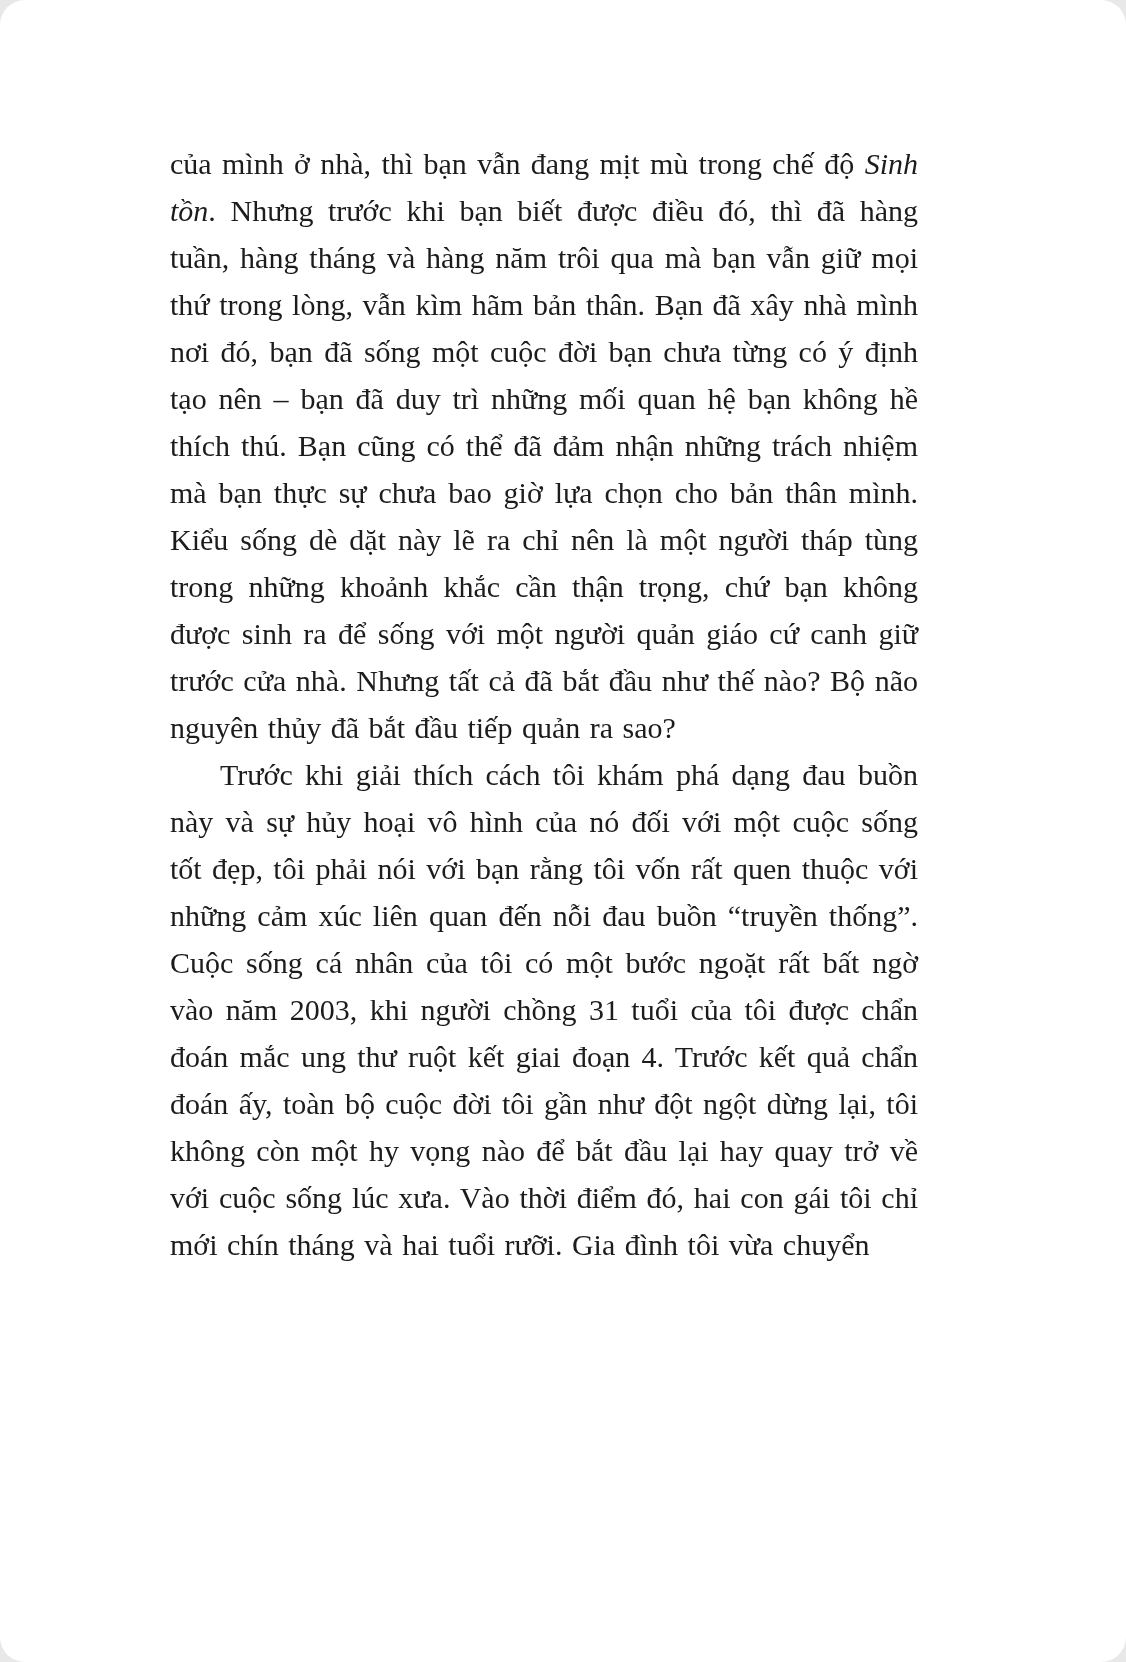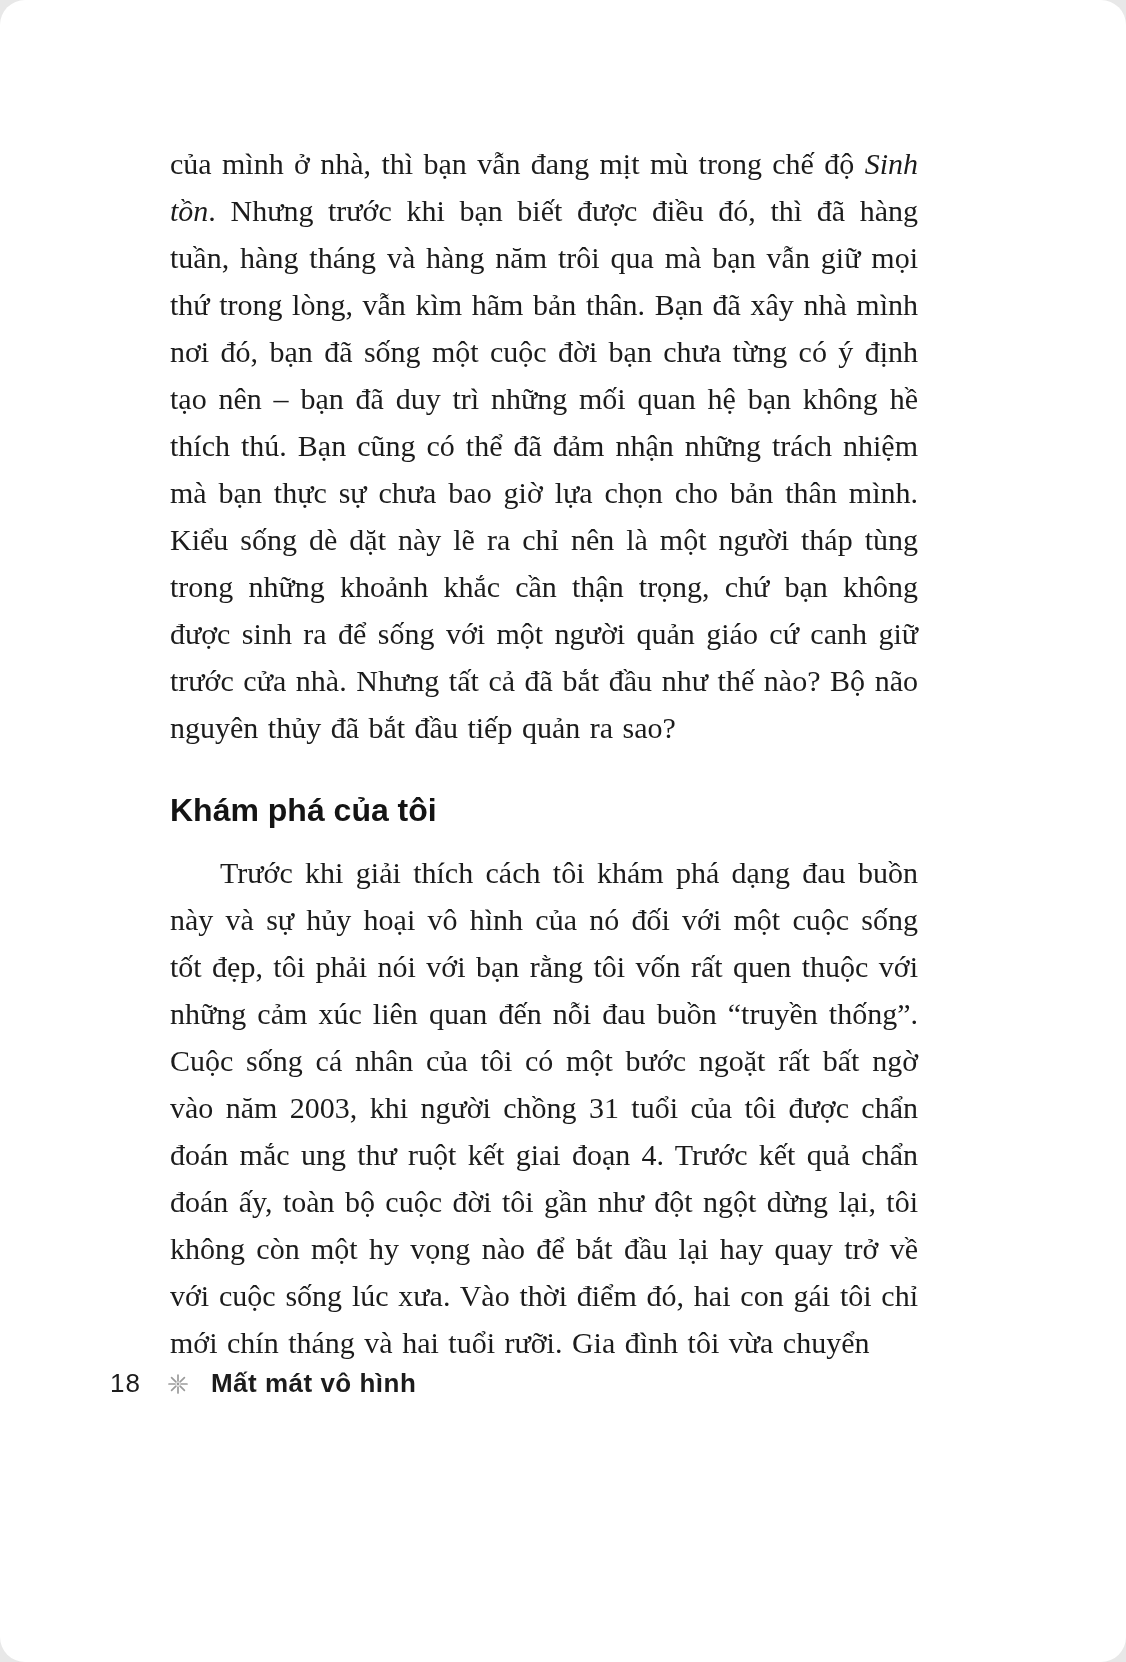--- a/index.html
+++ b/index.html
@@ -74,39 +74,19 @@
 </style>
 </head>
 <body>
 
 <div class="page">
 
   <div class="text-block">
 
     <p class="body-par"><span>của mình ở nhà, thì bạn vẫn đang mịt mù trong chế độ </span><span class="ital">Sinh tồn</span><span>. Nhưng trước khi bạn biết được điều đó, thì đã hàng tuần, hàng tháng và hàng năm trôi qua mà bạn vẫn giữ mọi thứ trong lòng, vẫn kìm hãm bản thân. Bạn đã xây nhà mình nơi đó, bạn đã sống một cuộc đời bạn chưa từng có ý định tạo nên – bạn đã duy trì những mối quan hệ bạn không hề thích thú. Bạn cũng có thể đã đảm nhận những trách nhiệm mà bạn thực sự chưa bao giờ lựa chọn cho bản thân mình. Kiểu sống dè dặt này lẽ ra chỉ nên là một người tháp tùng trong những khoảnh khắc cần thận trọng, chứ bạn không được sinh ra để sống với một người quản giáo cứ canh giữ trước cửa nhà. Nhưng tất cả đã bắt đầu như thế nào? Bộ não nguyên thủy đã bắt đầu tiếp quản ra sao?</span></p>
 
-    <h2 class="section-heading">Khám phá của tôi</h2>
 
     <p class="body-par indented">Trước khi giải thích cách tôi khám phá dạng đau buồn này và sự hủy hoại vô hình của nó đối với một cuộc sống tốt đẹp, tôi phải nói với bạn rằng tôi vốn rất quen thuộc với những cảm xúc liên quan đến nỗi đau buồn “truyền thống”. Cuộc sống cá nhân của tôi có một bước ngoặt rất bất ngờ vào năm 2003, khi người chồng 31 tuổi của tôi được chẩn đoán mắc ung thư ruột kết giai đoạn 4. Trước kết quả chẩn đoán ấy, toàn bộ cuộc đời tôi gần như đột ngột dừng lại, tôi không còn một hy vọng nào để bắt đầu lại hay quay trở về với cuộc sống lúc xưa. Vào thời điểm đó, hai con gái tôi chỉ mới chín tháng và hai tuổi rưỡi. Gia đình tôi vừa chuyển</p>
 
   </div>
 
-  <div class="footer">
-    <span class="page-number">18</span>
-    <span class="flower">
-      <svg width="22" height="22" viewBox="0 0 22 22" aria-hidden="true">
-        <g stroke="#9b9b9b" stroke-width="1.7" stroke-linecap="round">
-          <line x1="11" y1="2" x2="11" y2="8"></line>
-          <line x1="11" y1="14" x2="11" y2="20"></line>
-          <line x1="2" y1="11" x2="8" y2="11"></line>
-          <line x1="14" y1="11" x2="20" y2="11"></line>
-          <line x1="4.6" y1="4.6" x2="8.9" y2="8.9"></line>
-          <line x1="13.1" y1="13.1" x2="17.4" y2="17.4"></line>
-          <line x1="17.4" y1="4.6" x2="13.1" y2="8.9"></line>
-          <line x1="8.9" y1="13.1" x2="4.6" y2="17.4"></line>
-        </g>
-        <circle cx="11" cy="11" r="1.4" fill="#9b9b9b"></circle>
-      </svg>
-    </span>
-    <span class="book-title">Mất mát vô hình</span>
-  </div>
 
 </div>
 
 </body></html>

